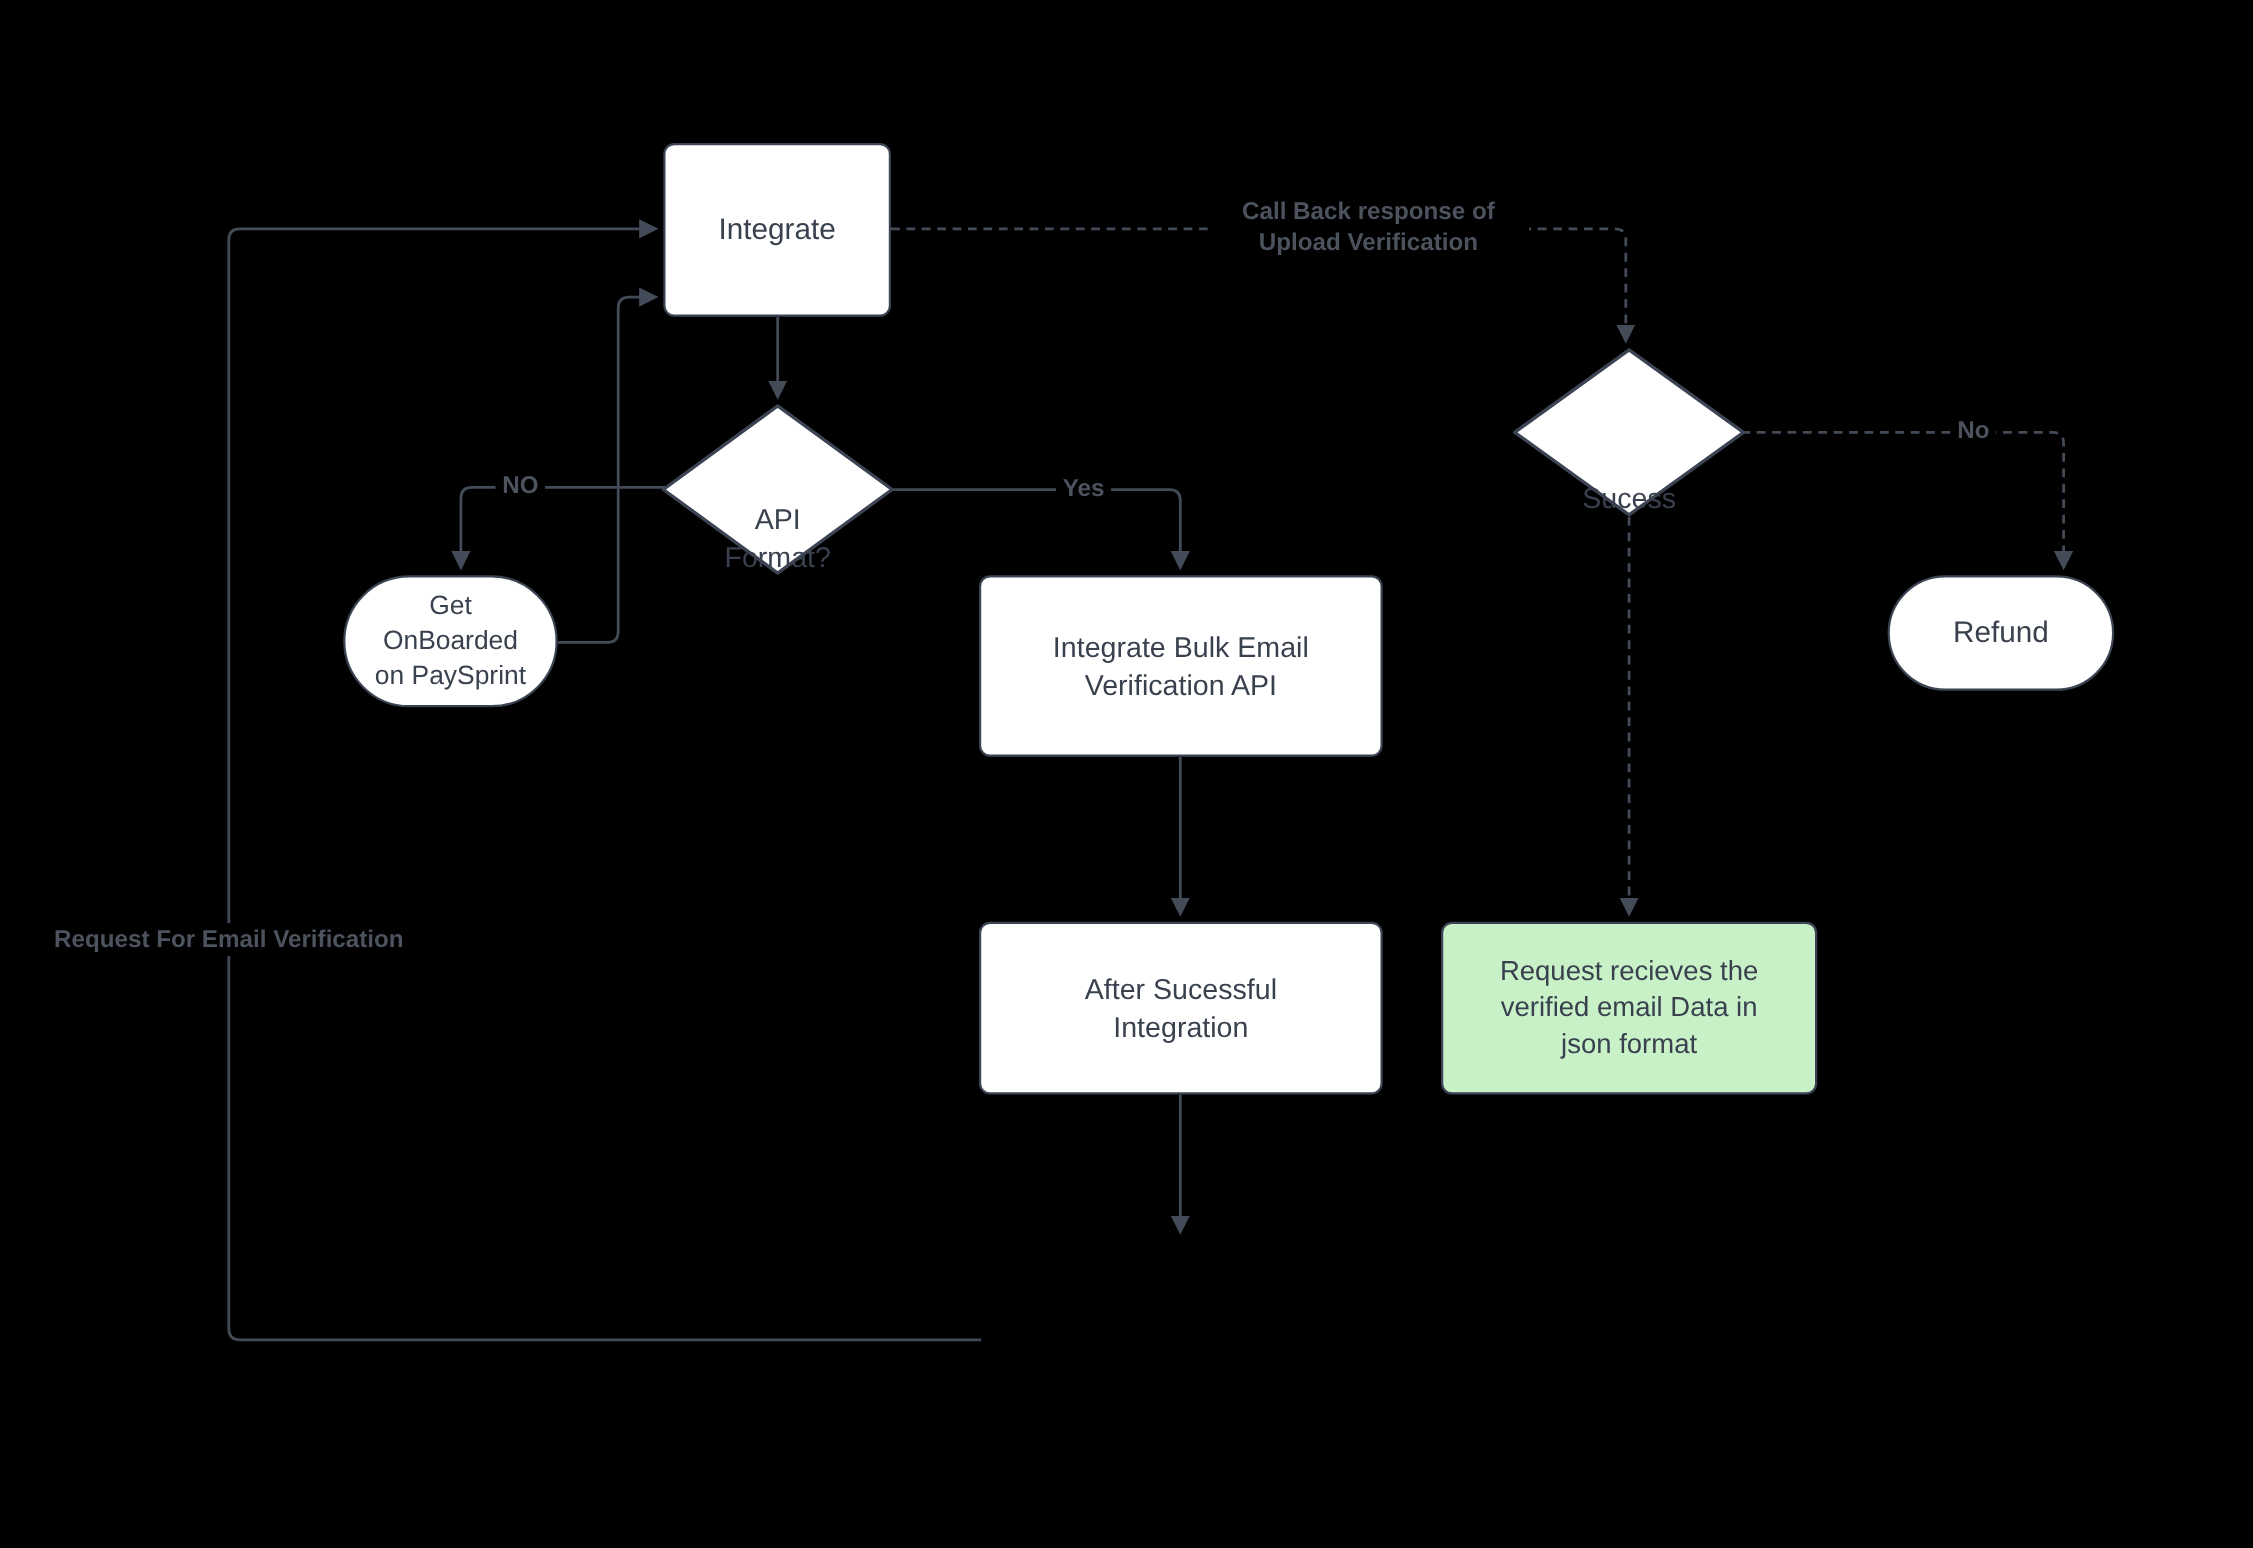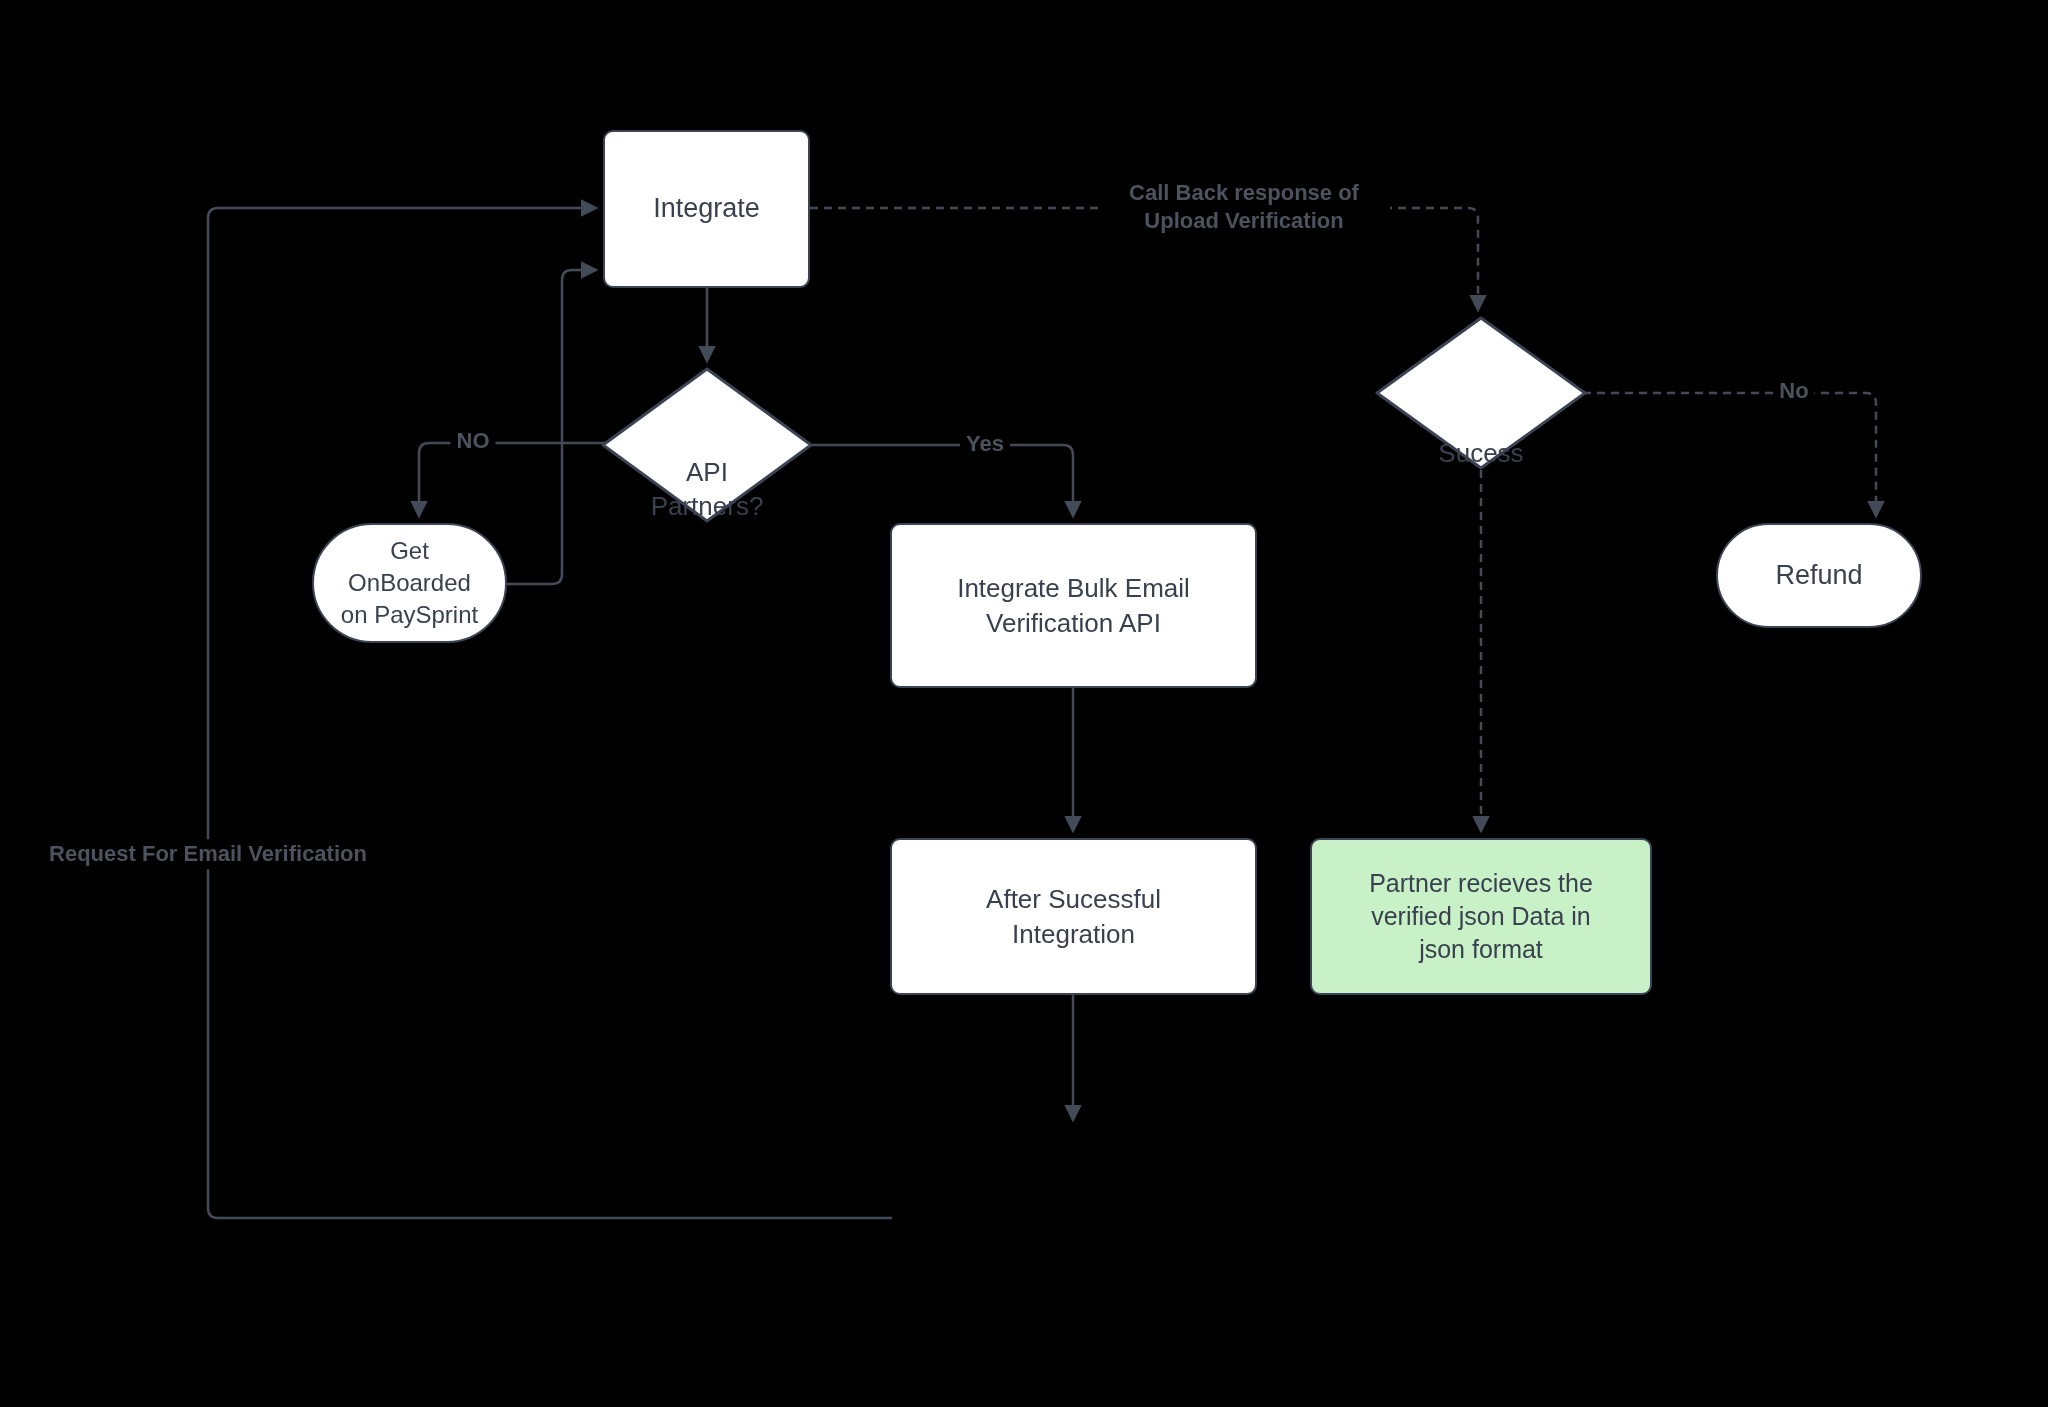--- a/index.html
+++ b/index.html
@@ -88,21 +88,21 @@
   <div class="edge-label" style="left:208px;top:854px">Request For Email Verification</div>
 
   <div class="node proc" style="left:603px;top:130px;width:207px;height:158px;font-size:27px">
     <span>Integrate</span>
   </div>
 
   <div class="node diamond" style="left:600px;top:366px;width:214px;height:158px">
     <svg class="dshape" viewBox="0 0 214 158" preserveAspectRatio="none">
       <polygon points="107,3 211,79 107,155 3,79"></polygon>
     </svg>
-    <span class="dlabel" style="max-width:130px">API Partners?</span>
+    <span class="dlabel" style="max-width:130px">API Format?</span>
   </div>
 
   <div class="node proc" style="left:890px;top:523px;width:367px;height:165px;padding:0 20px">
     <span>Integrate Bulk Email Verification API</span>
   </div>
 
   <div class="node stadium" style="left:312px;top:523px;width:195px;height:120px;font-size:24px;padding:0 22px">
     <span>Get OnBoarded on PaySprint</span>
   </div>
 
@@ -112,20 +112,20 @@
 
 
   <div class="node diamond" style="left:1374px;top:315px;width:214px;height:156px">
     <svg class="dshape" viewBox="0 0 214 156" preserveAspectRatio="none">
       <polygon points="107,3 211,78 107,153 3,78"></polygon>
     </svg>
     <span class="dlabel">Sucess</span>
   </div>
 
   <div class="node proc green" style="left:1310px;top:838px;width:342px;height:157px;font-size:25px;padding:0 36px">
-    <span>Partner recieves the verified json Data in json format</span>
+    <span>Request recieves the verified email Data in json format</span>
   </div>
 
   <div class="node stadium" style="left:1716px;top:523px;width:206px;height:105px;font-size:27px;border-radius:53px">
     <span>Refund</span>
   </div>
 
 </div>
 
 </body></html>

